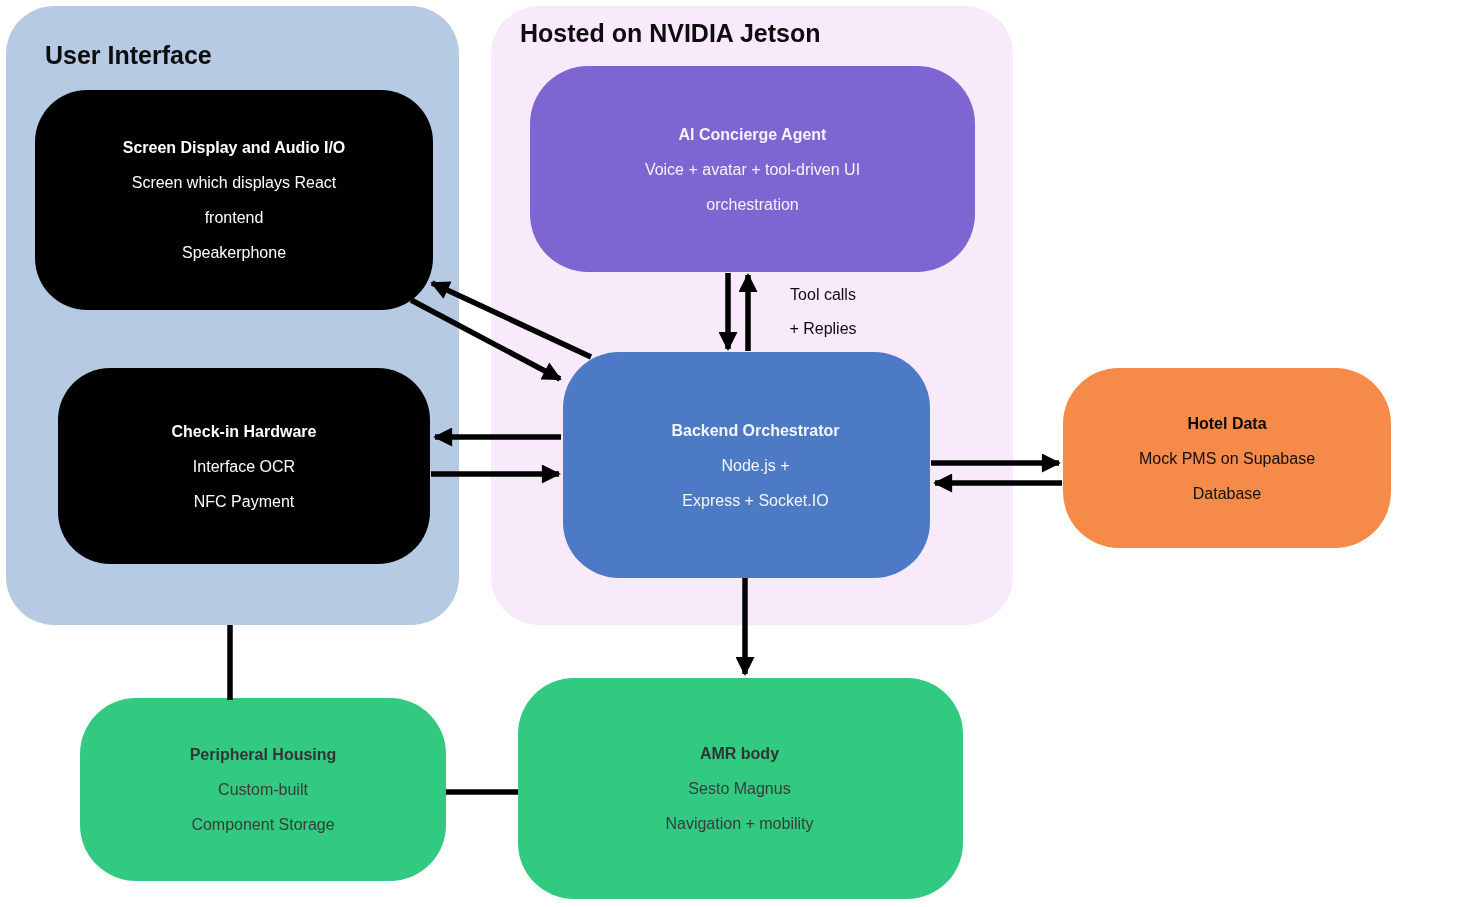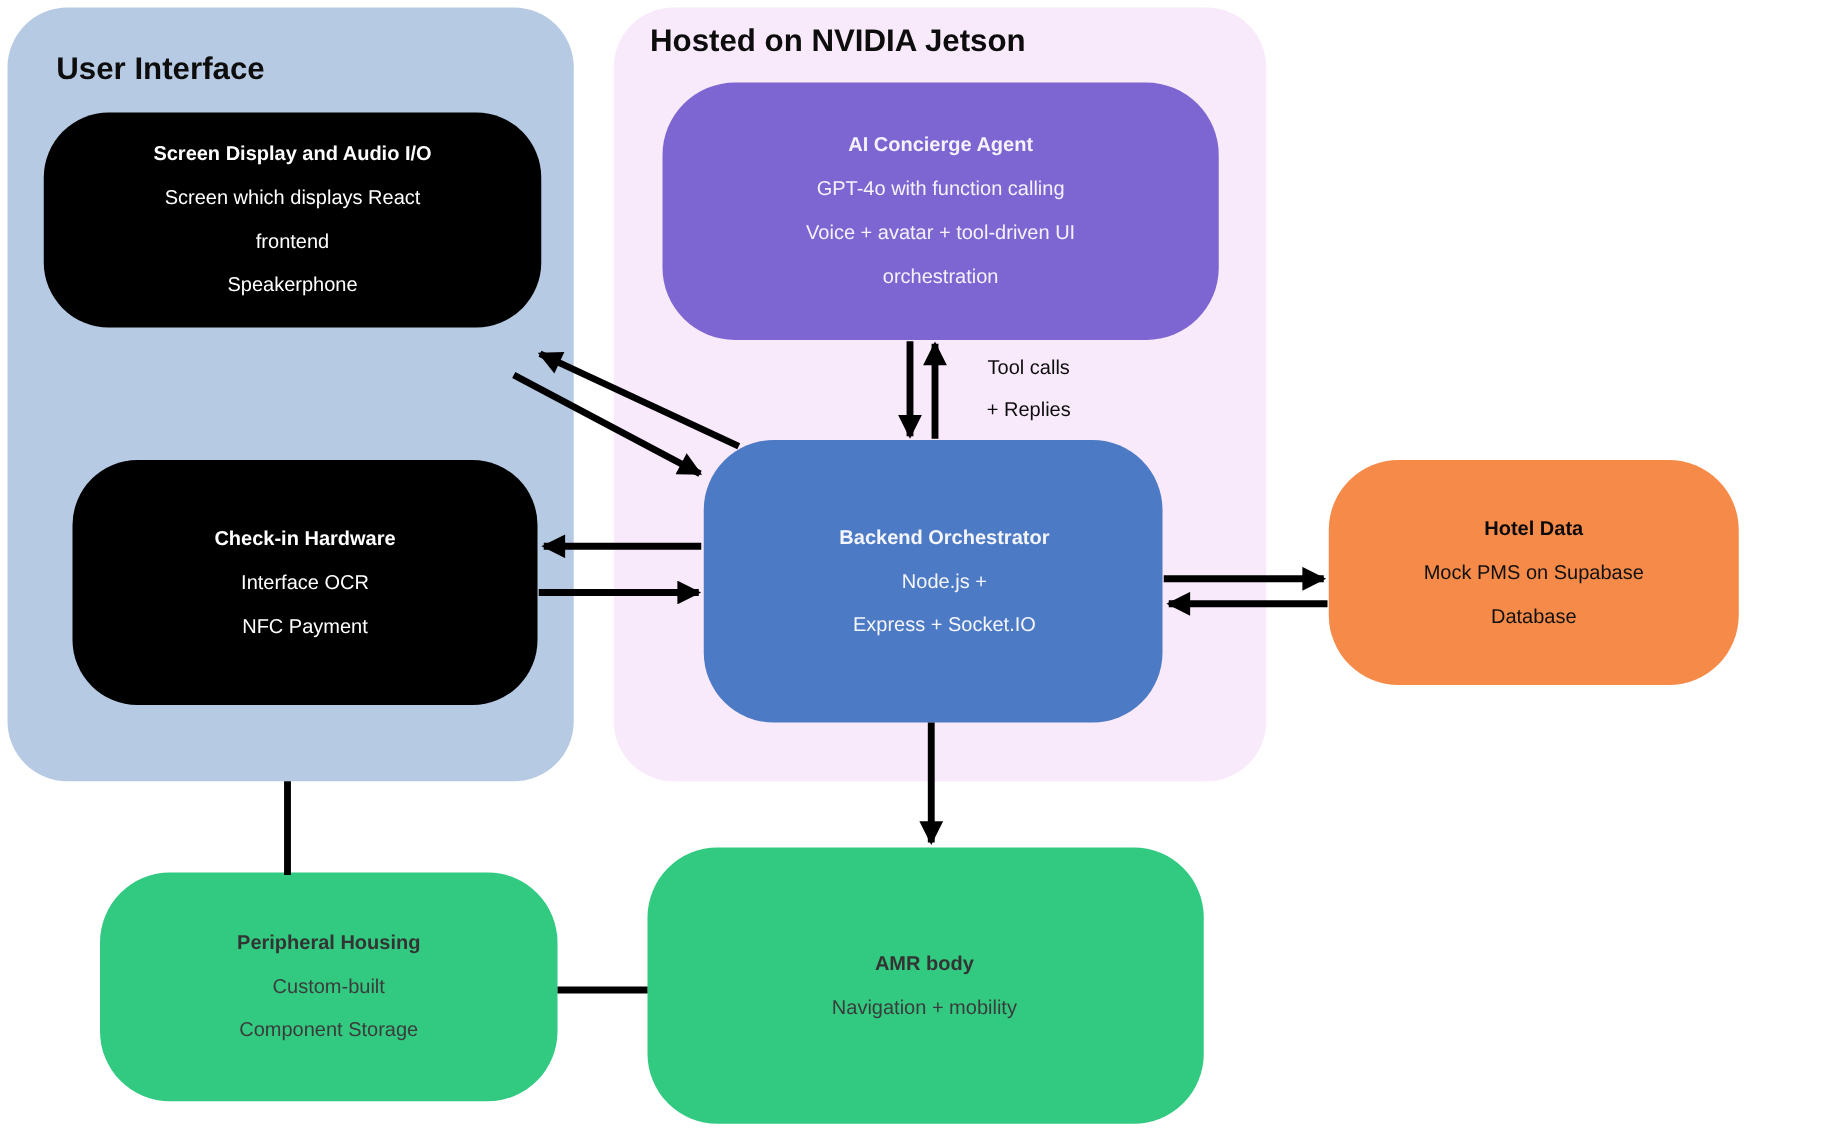--- a/index.html
+++ b/index.html
@@ -58,36 +58,35 @@
 <body>
 
 <div class="canvas">
 
   <div class="group" style="left: 6px; top: 6px; width: 453px; height: 619px; background: rgb(183, 202, 228);"></div>
   <div class="group" style="left: 491px; top: 6px; width: 522px; height: 619px; background: rgb(248, 233, 251);"></div>
 
   <div class="group-label" style="left:45px;top:41px;">User Interface</div>
   <div class="group-label" style="left:520px;top:19px;">Hosted on NVIDIA Jetson</div>
 
-  <div class="node black" style="left: 35px; top: 90px; width: 398px; height: 172px; background: rgb(0, 0, 0);">
+  <div class="node black" style="left: 35px; top: 90px; width: 398px; height: 220px; background: rgb(0, 0, 0);">
     <div class="title">Screen Display and Audio I/O</div>
     <div class="line">Screen which displays React</div>
     <div class="line">frontend</div>
     <div class="line">Speakerphone</div>
   </div>
 
   <div class="node black" style="left: 58px; top: 368px; width: 372px; height: 196px; background: rgb(0, 0, 0);">
     <div class="title">Check-in Hardware</div>
     <div class="line">Interface OCR</div>
     <div class="line">NFC Payment</div>
   </div>
 
   <div class="node purple" style="left: 530px; top: 66px; width: 445px; height: 206px; background: rgb(125, 102, 209);">
     <div class="title">AI Concierge Agent</div>
-    <div class="line">GPT-4o with function calling</div>
     <div class="line">Voice + avatar + tool-driven UI</div>
     <div class="line">orchestration</div>
   </div>
 
   <div class="node blue" style="left: 563px; top: 352px; width: 367px; height: 226px; background: rgb(77, 122, 196);">
     <div class="title">Backend Orchestrator</div>
     <div class="line">Node.js +</div>
     <div class="line">Express + Socket.IO</div>
   </div>
 
@@ -98,20 +97,21 @@
   </div>
 
   <div class="node green" style="left: 80px; top: 698px; width: 366px; height: 183px; background: rgb(49, 202, 128);">
     <div class="title">Peripheral Housing</div>
     <div class="line">Custom-built</div>
     <div class="line">Component Storage</div>
   </div>
 
   <div class="node green" style="left: 518px; top: 678px; width: 445px; height: 221px; background: rgb(49, 202, 128); padding-left: 12px;">
     <div class="title">AMR body</div>
+    <div class="line">Sesto Magnus</div>
     <div class="line">Navigation + mobility</div>
   </div>
 
   <div class="edge-label" style="left:753px;top:278px;width:140px;">
     <div>Tool calls</div>
     <div>+ Replies</div>
   </div>
 
   <svg class="wires" width="1466" height="907" viewBox="0 0 1466 907">
     <defs>

